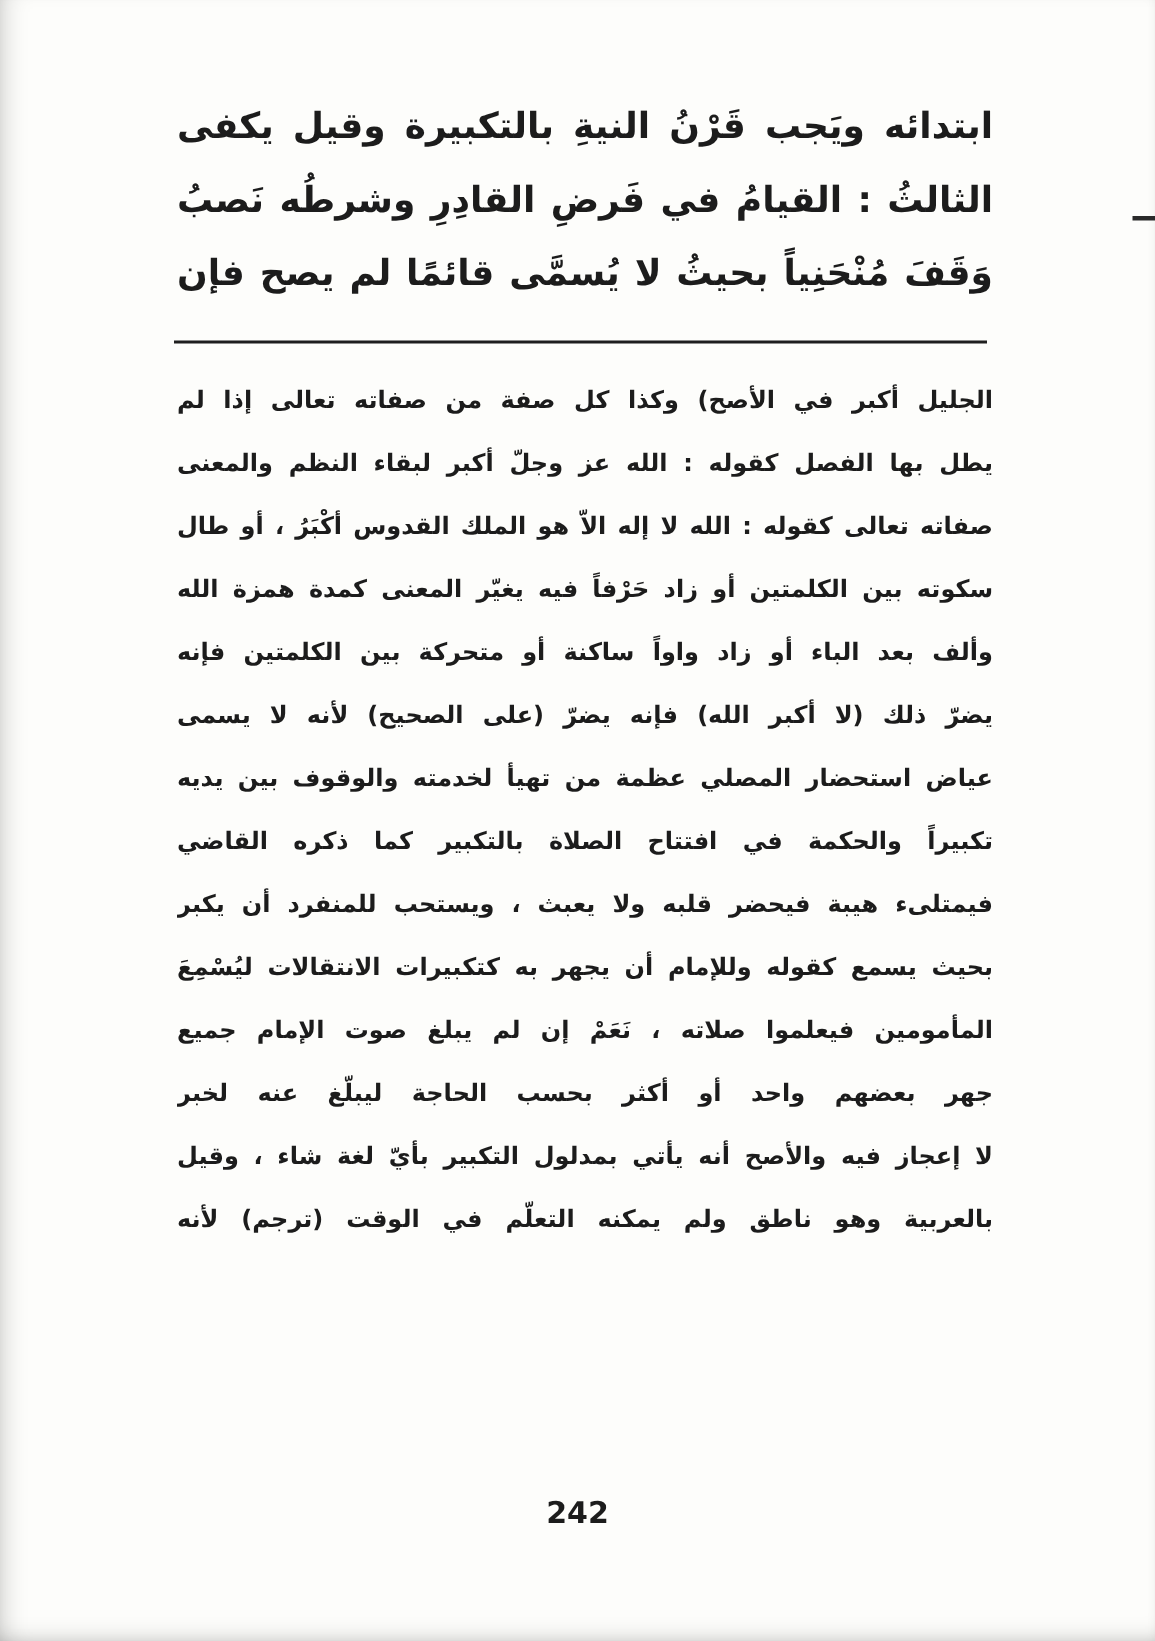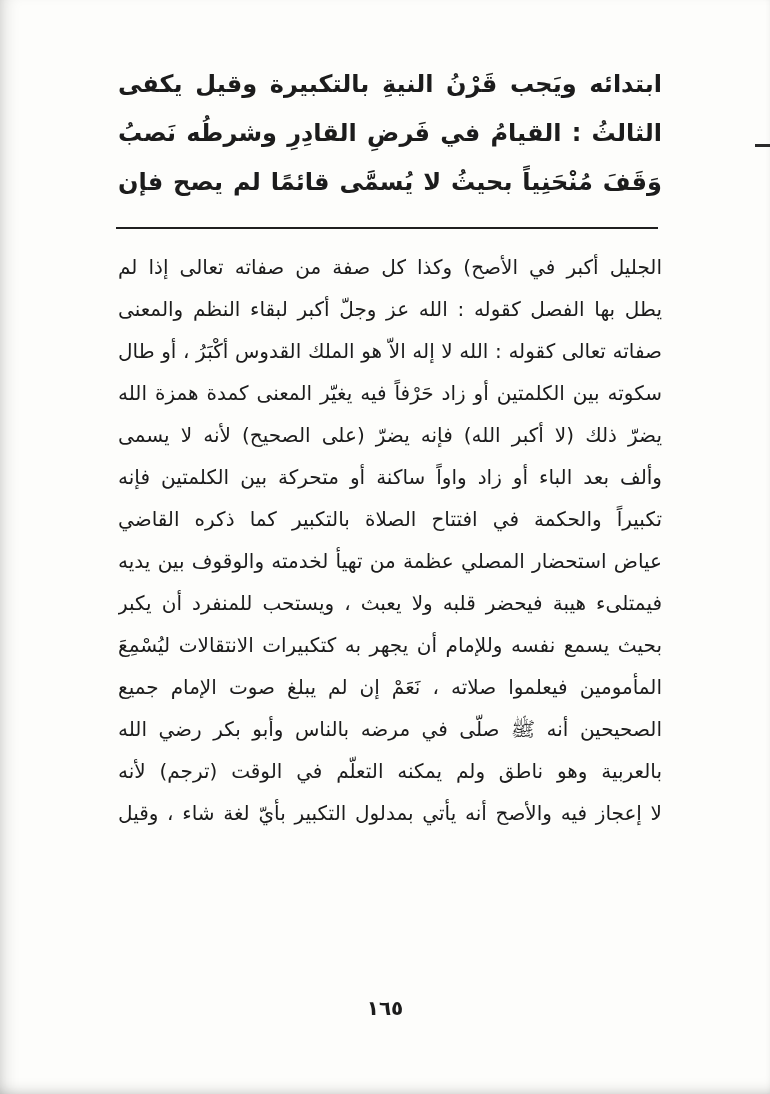--- a/index.html
+++ b/index.html
@@ -53,22 +53,22 @@
     left: 116px;
     width: 542px;
     height: 2px;
     background: #1f1f1f;
   }
   .commentary {
     position: absolute;
     top: 246px;
     left: 118px;
     width: 544px;
-    font-size: 20px;
-    font-weight: 400;
+    font-size: 16px;
+    font-weight: 700;
   }
   .commentary .jline {
     height: 42px;
     line-height: 42px;
   }
   .page-number {
     position: absolute;
     top: 996px;
     left: 0;
     width: 100%;
@@ -91,27 +91,27 @@
     <div class="jline">وَقَفَ مُنْحَنِياً بحيثُ لا يُسمَّى قائمًا لم يصح فإن لم يُطِقِ</div>
   </section>
 
   <div class="divider"></div>
 
   <section class="commentary">
     <div class="jline">الجليل أكبر في الأصح) وكذا كل صفة من صفاته تعالى إذا لم</div>
     <div class="jline">يطل بها الفصل كقوله : الله عز وجلّ أكبر لبقاء النظم والمعنى</div>
     <div class="jline">صفاته تعالى كقوله : الله لا إله الاّ هو الملك القدوس أكْبَرُ ، أو طال</div>
     <div class="jline">سكوته بين الكلمتين أو زاد حَرْفاً فيه يغيّر المعنى كمدة همزة الله</div>
+    <div class="jline">وألف بعد الباء أو زاد واواً ساكنة أو متحركة بين الكلمتين فإنه</div>
     <div class="jline">يضرّ ذلك (لا أكبر الله) فإنه يضرّ (على الصحيح) لأنه لا يسمى</div>
-    <div class="jline">وألف بعد الباء أو زاد واواً ساكنة أو متحركة بين الكلمتين فإنه</div>
+    <div class="jline">عياض استحضار المصلي عظمة من تهيأ لخدمته والوقوف بين يديه</div>
     <div class="jline">تكبيراً والحكمة في افتتاح الصلاة بالتكبير كما ذكره القاضي</div>
-    <div class="jline">عياض استحضار المصلي عظمة من تهيأ لخدمته والوقوف بين يديه</div>
     <div class="jline">فيمتلىء هيبة فيحضر قلبه ولا يعبث ، ويستحب للمنفرد أن يكبر</div>
-    <div class="jline">بحيث يسمع نفسه وللإمام أن يجهر به كتكبيرات الانتقالات ليُسْمِعَ</div>
+    <div class="jline">بحيث يسمع كقوله وللإمام أن يجهر به كتكبيرات الانتقالات ليُسْمِعَ</div>
     <div class="jline">المأمومين فيعلموا صلاته ، نَعَمْ إن لم يبلغ صوت الإمام جميع المأمومين</div>
-    <div class="jline">الصحيحين أنه ﷺ صلّى في مرضه بالناس وأبو بكر رضي الله</div>
+    <div class="jline">جهر بعضهم واحد أو أكثر بحسب الحاجة ليبلّغ عنه لخبر</div>
+    <div class="jline">لا إعجاز فيه والأصح أنه يأتي بمدلول التكبير بأيّ لغة شاء ، وقيل</div>
     <div class="jline">بالعربية وهو ناطق ولم يمكنه التعلّم في الوقت (ترجم) لأنه</div>
-    <div class="jline">لا إعجاز فيه والأصح أنه يأتي بمدلول التكبير بأيّ لغة شاء ، وقيل</div>
   </section>
 
-  <div class="page-number">١٦٥</div>
+  <div class="page-number">242</div>
 
 </div>
 
 </body></html>

